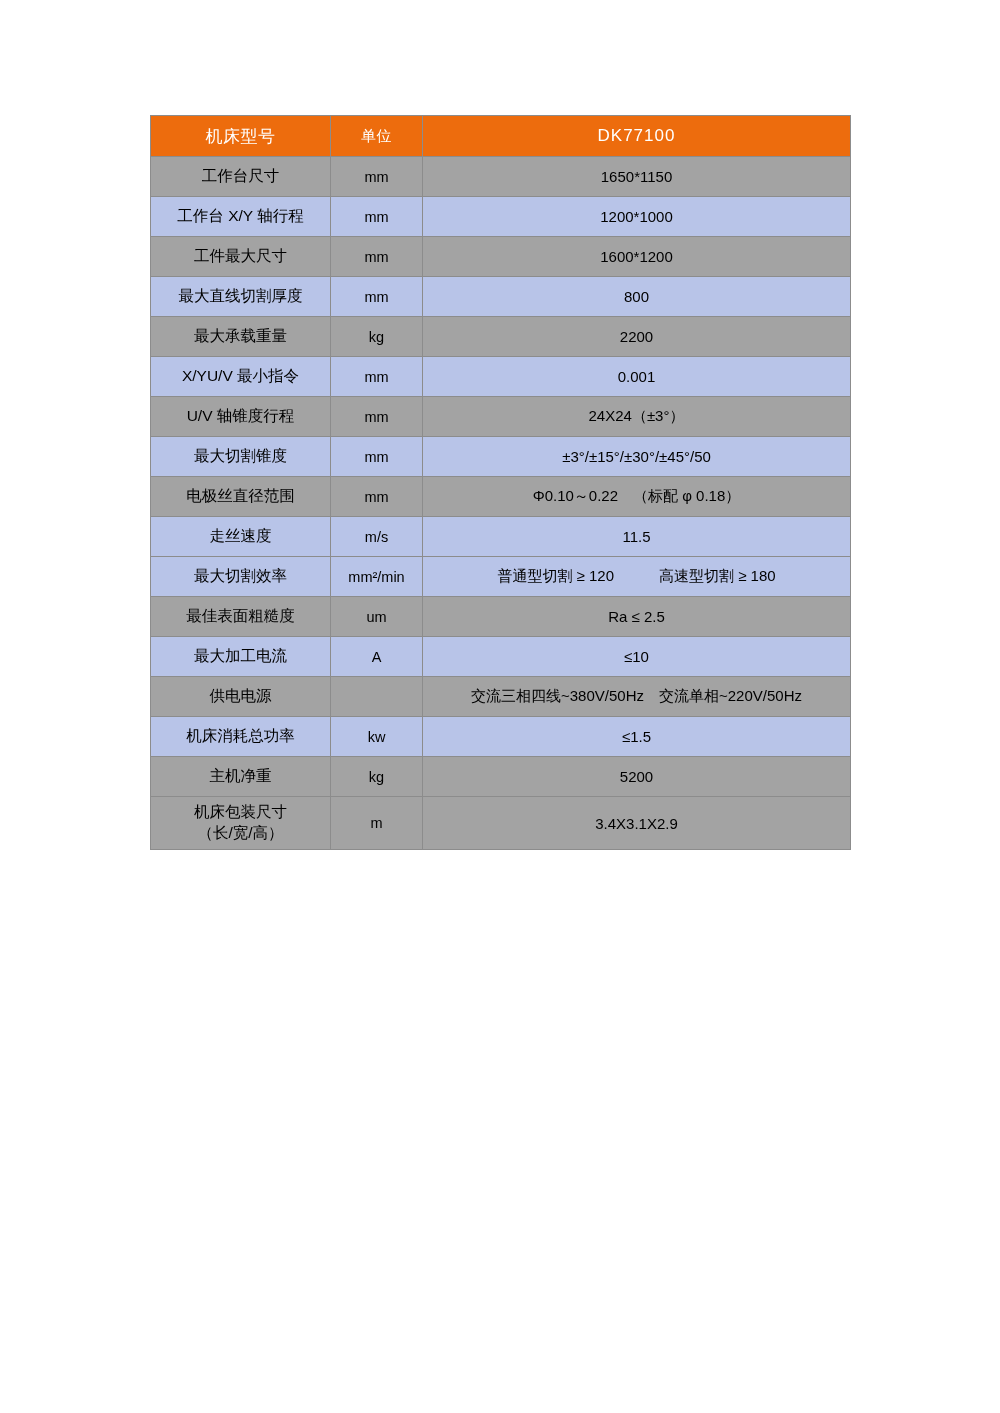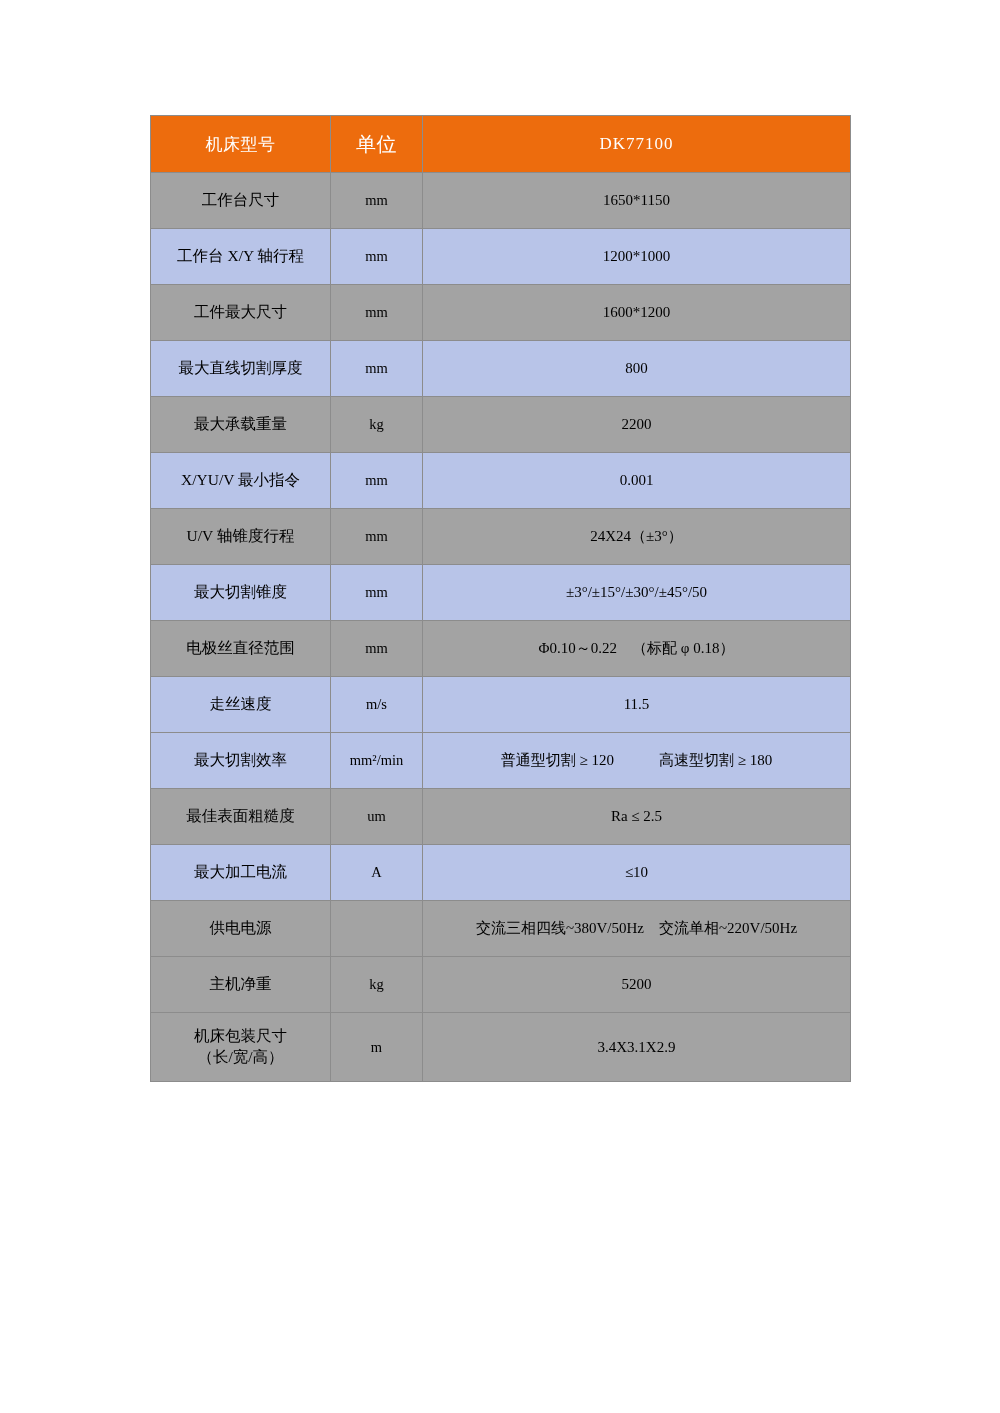--- a/index.html
+++ b/index.html
@@ -25,40 +25,39 @@
     top: 115px;
     width: 700px;
   }
   table.spec-table {
     border-collapse: collapse;
     width: 700px;
     table-layout: fixed;
   }
   table.spec-table td, table.spec-table th {
     border: 1px solid #8c8c8c;
-    padding: 8px;
+    padding: 0;
     vertical-align: middle;
     text-align: center;
     font-weight: normal;
-    font-family: Liberation Serif, serif;
   }
   .col-name { width: 180px; }
   .col-unit { width: 92px; }
   .col-value { width: 428px; }
 
   thead td {
     background: #ed6c0d;
     color: #ffffff;
     font-weight: bold;
     font-size: 17px;
     height: 40px;
     letter-spacing: 0.5px;
   }
   thead td.head-model { font-size: 17px; }
-  thead td.head-unit { font-size: 20px; }
+  thead td.head-unit { font-size: 15px; }
   thead td.head-value { font-size: 17px; letter-spacing: 1px; }
 
   tbody tr td {
     height: 39px;
     font-size: 15.5px;
   }
   tbody tr.odd td {
     background: #a3a3a3;
   }
   tbody tr.even td {
@@ -165,20 +164,25 @@
         <tr class="even">
           <td class="cell-name">最大加工电流</td>
           <td class="cell-unit">A</td>
           <td class="cell-value">≤10</td>
         </tr>
         <tr class="odd">
           <td class="cell-name">供电电源</td>
           <td class="cell-unit"></td>
           <td class="cell-value">交流三相四线~380V/50Hz　交流单相~220V/50Hz</td>
         </tr>
+        <tr class="even">
+          <td class="cell-name">机床消耗总功率</td>
+          <td class="cell-unit">kw</td>
+          <td class="cell-value">≤1.5</td>
+        </tr>
         <tr class="odd">
           <td class="cell-name">主机净重</td>
           <td class="cell-unit">kg</td>
           <td class="cell-value">5200</td>
         </tr>
         <tr class="odd tall">
           <td class="cell-name">
             <span>机床包装尺寸</span>
             <span class="nm-line2">（长/宽/高）</span>
           </td>

